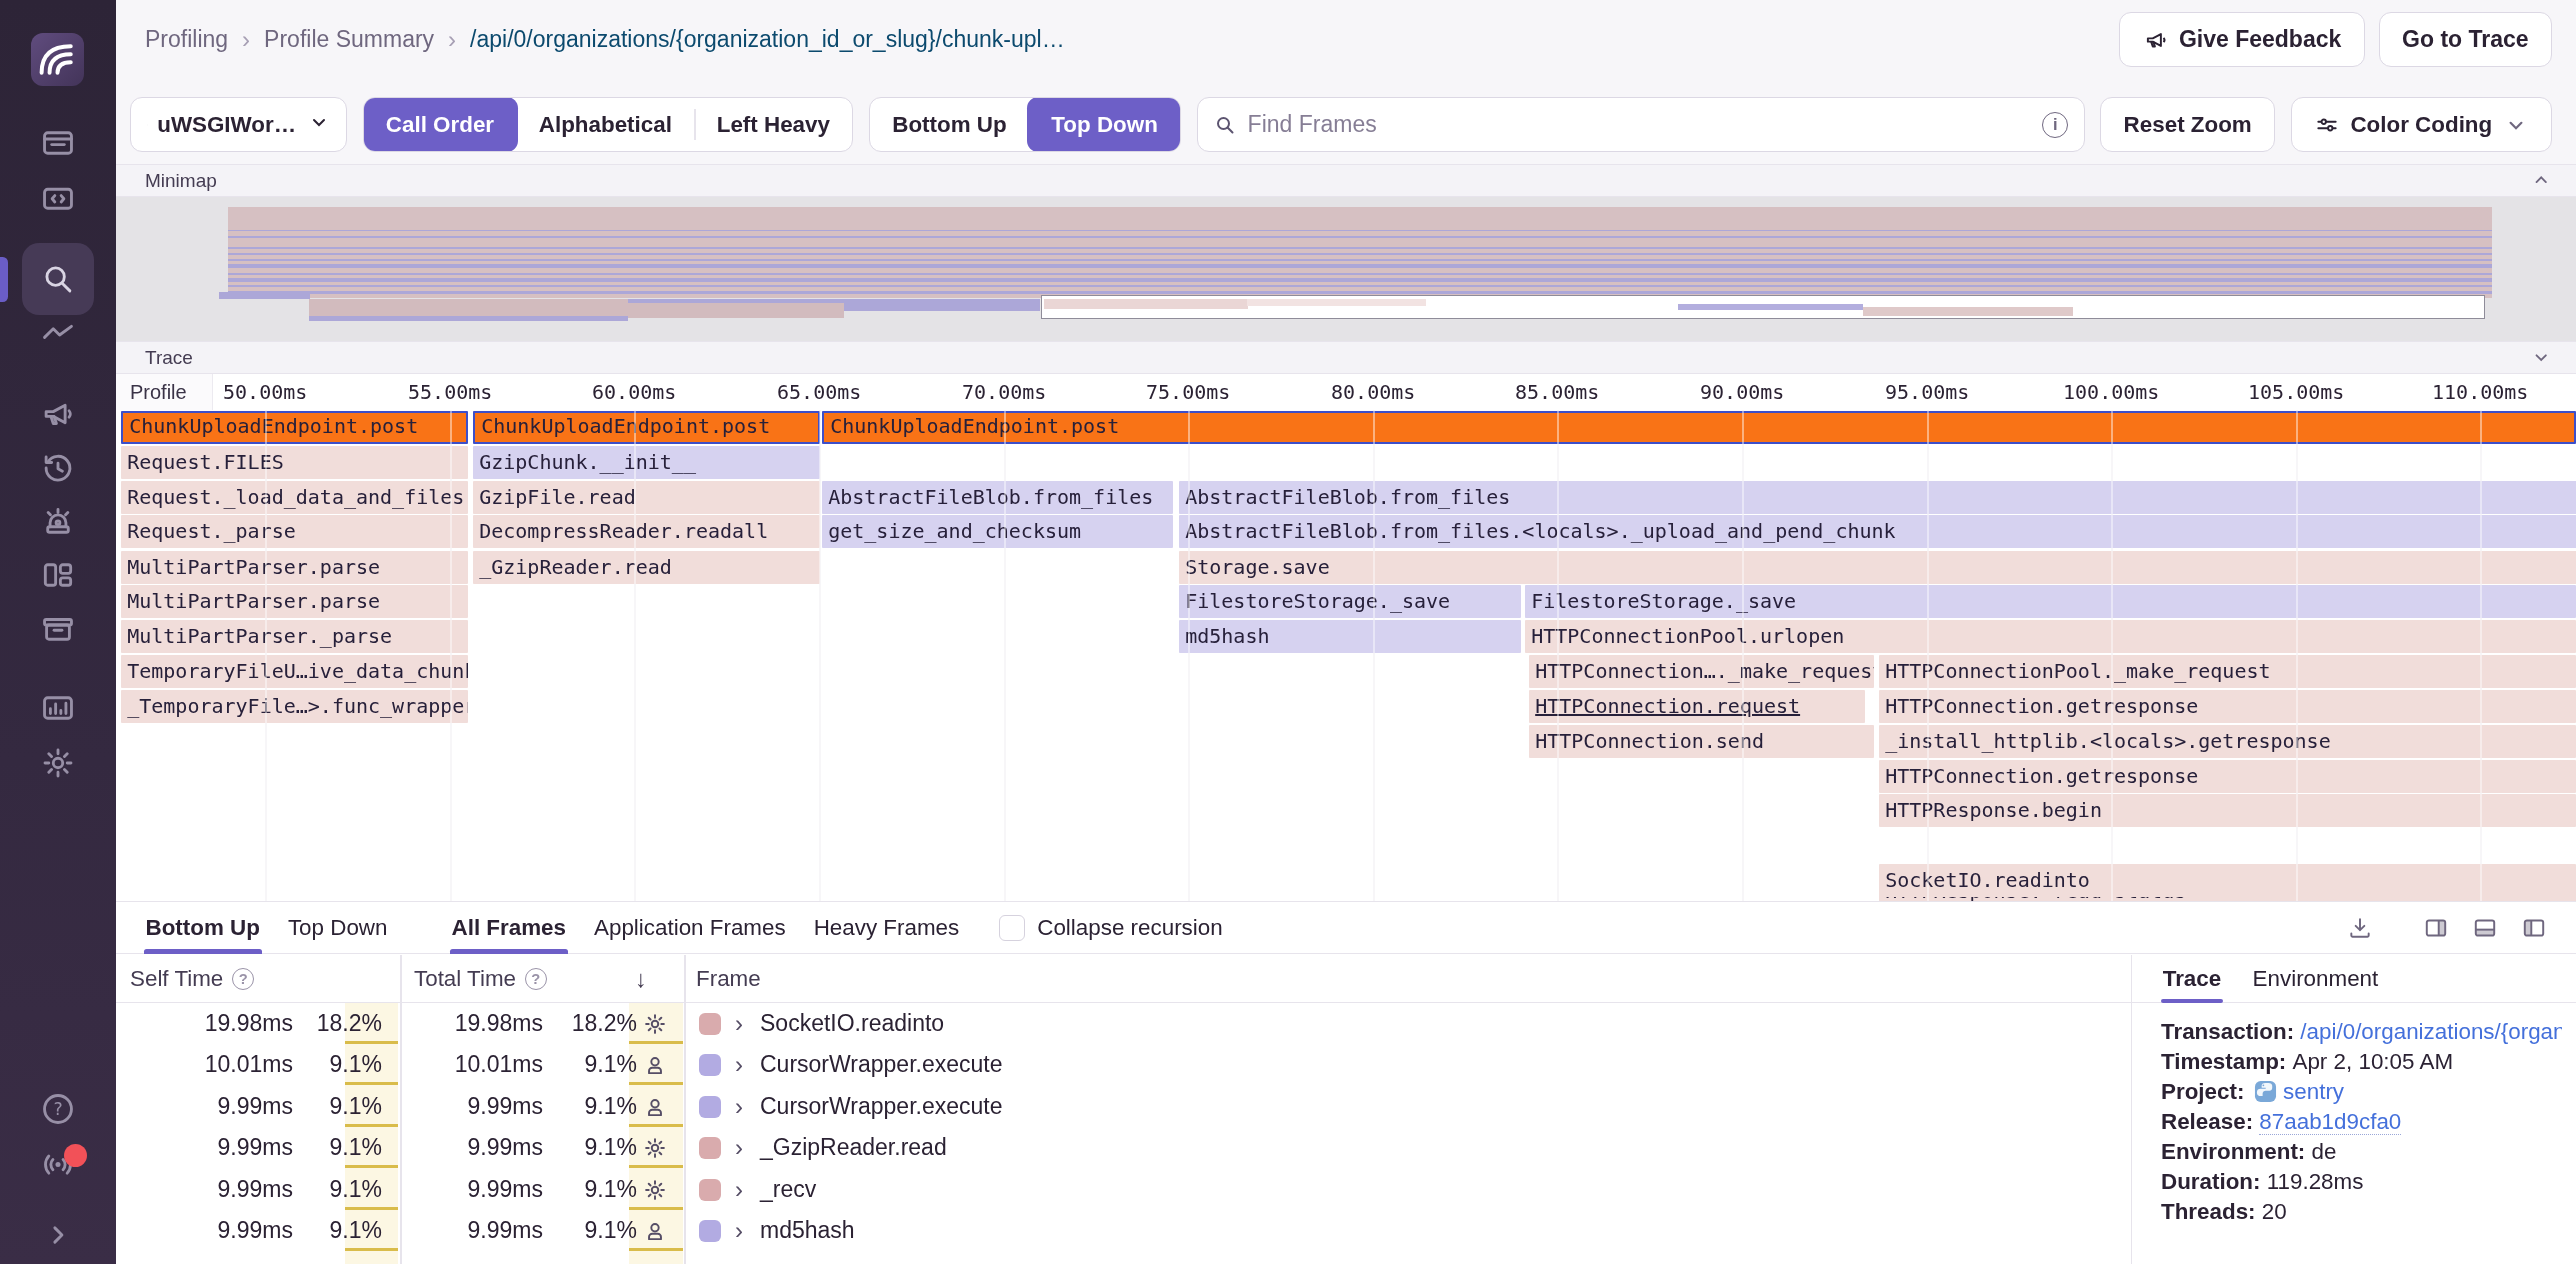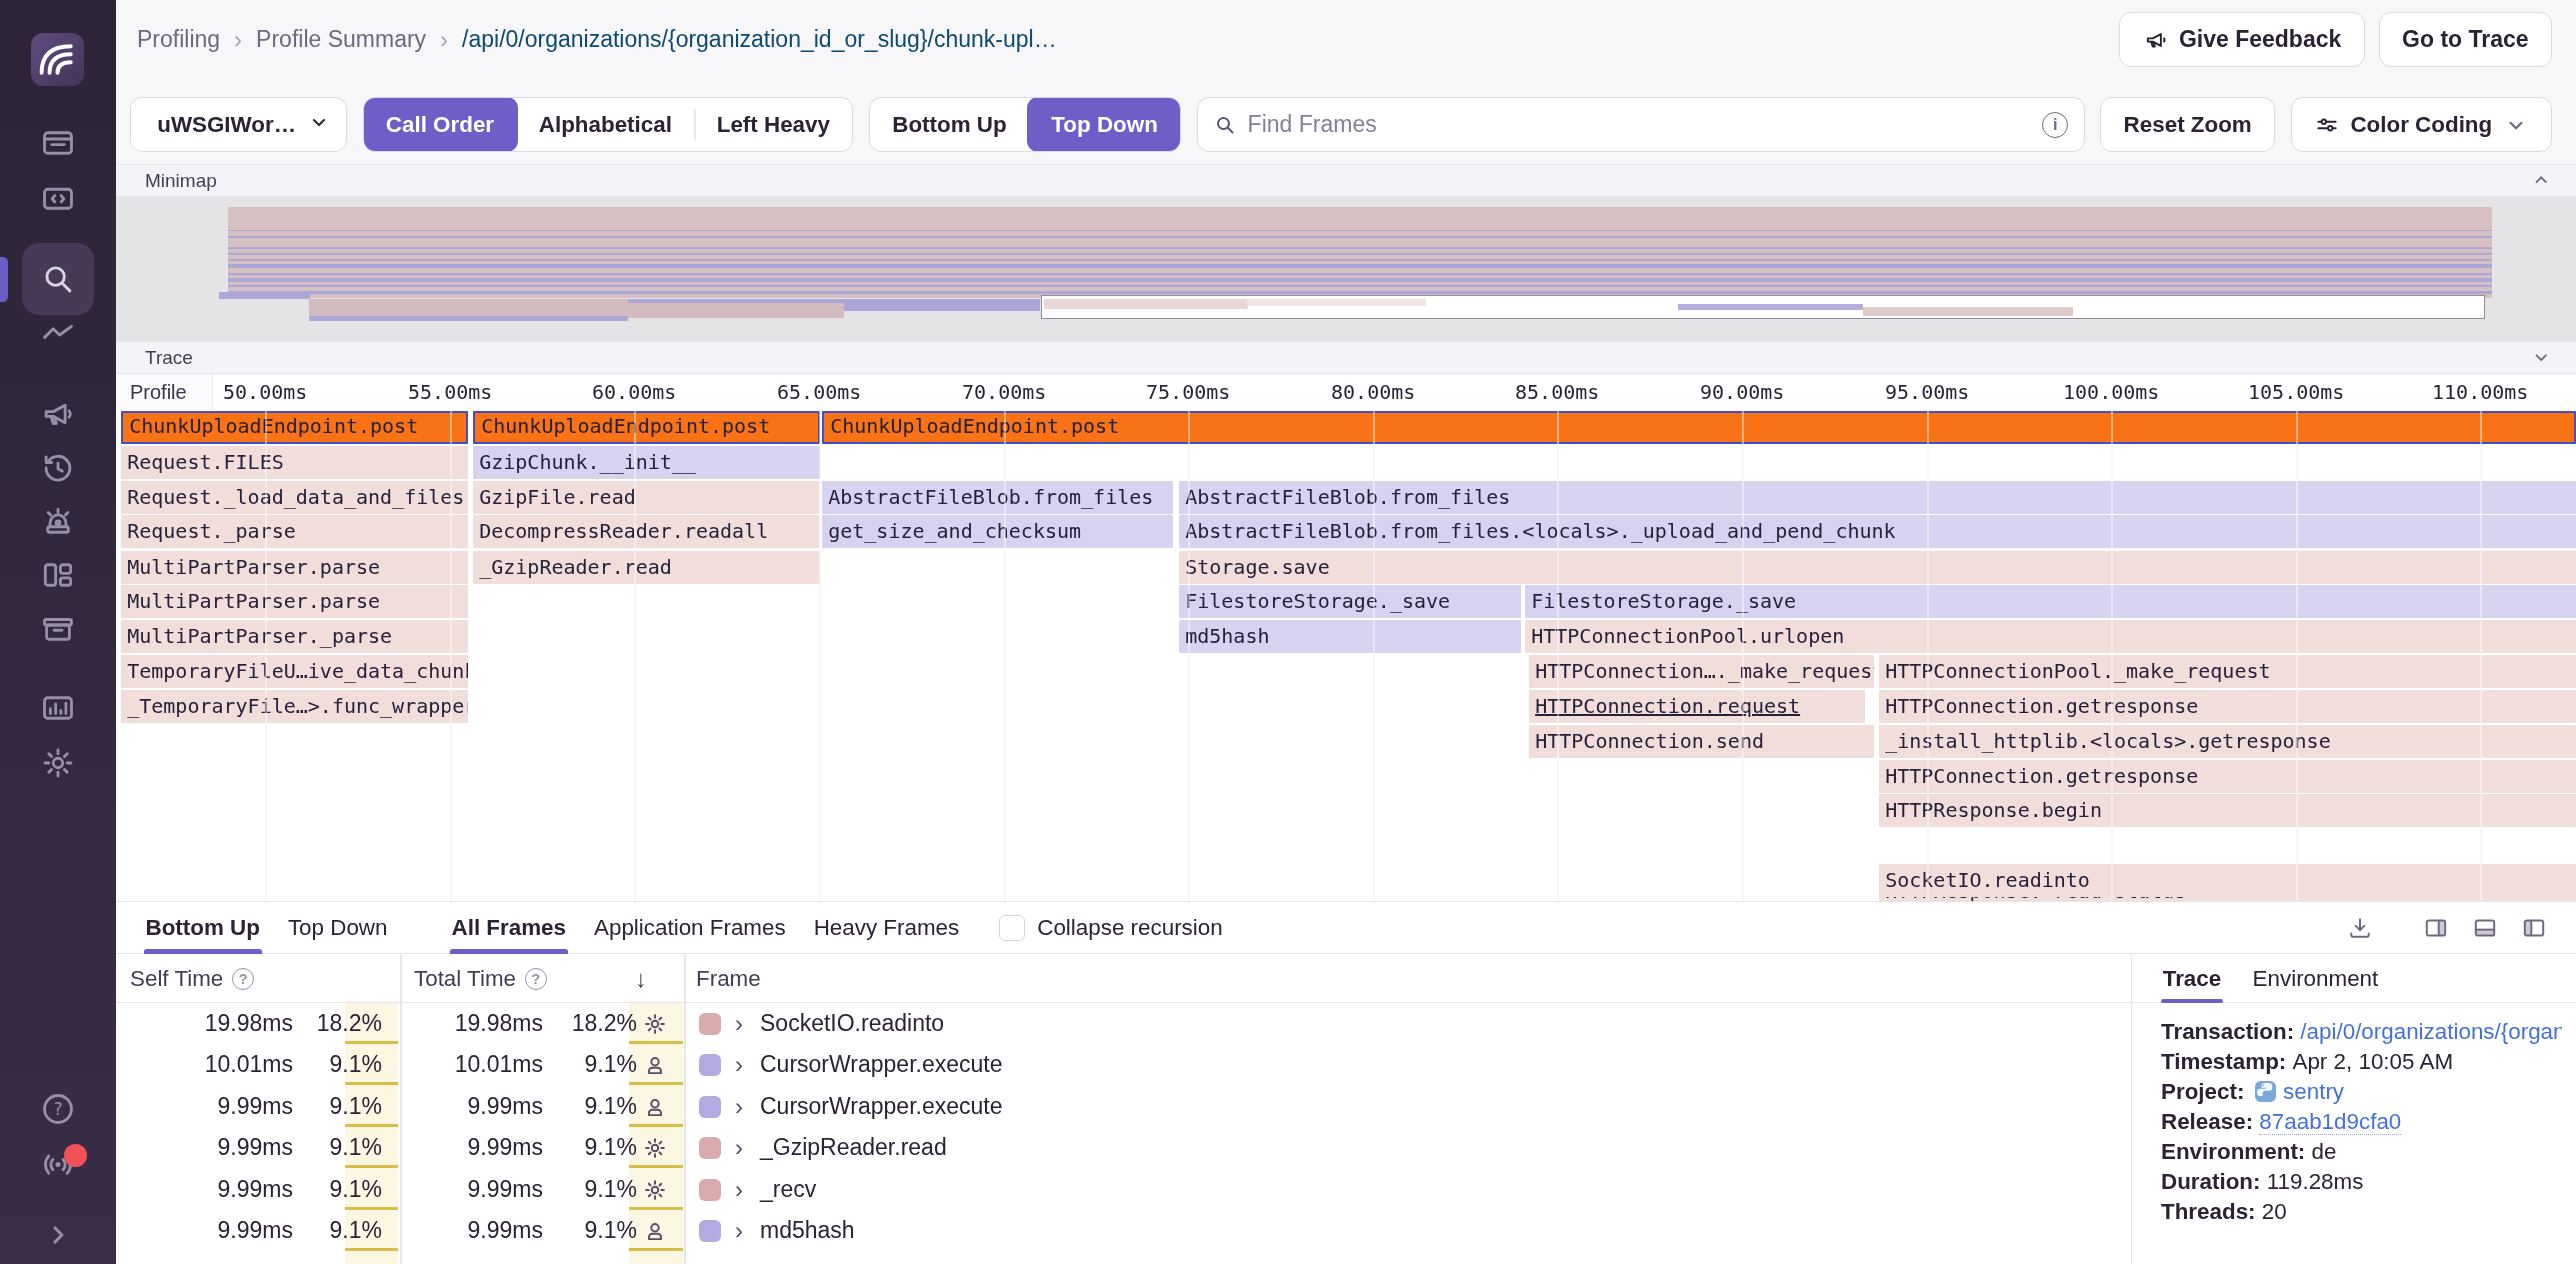--- a/index.html
+++ b/index.html
@@ -13,21 +13,21 @@
   .logo-tile { position:absolute; left:31px; top:33px; width:53px; height:53px; border-radius:12px;
                background:linear-gradient(135deg,#604c7e,#433459); display:flex; align-items:center; justify-content:center; }
   .side-ic { position:absolute; left:39px; width:38px; height:38px; color:#978fa6; }
   .side-ic svg { width:38px; height:38px; display:block; }
   .side-active-bg { position:absolute; left:21.6px; width:72px; height:72px; border-radius:17px; background:#463a56; }
   .side-active-bg .side-ic { left:17px; top:17px; position:absolute; color:#d9d4e3; }
   .active-nub { position:absolute; left:0; top:257px; width:7.8px; height:45px; background:#6a5dc6; border-radius:0 5.2px 5.2px 0; }
   .red-dot { position:absolute; left:64px; top:1144px; width:23px; height:23px; border-radius:50%; background:#f25158; }
 
   
-  .header { position:absolute; left:108px; top:0; right:0; height:79px; display:flex; align-items:center; padding:0 24px 0 29px; }
+  .header { position:absolute; left:116px; top:0; right:0; height:79px; display:flex; align-items:center; padding:0 24px 0 29px; }
   .crumbs { display:flex; align-items:center; gap:14px; font-size:23px; }
   .crumb { color:#6f677f; }
   .crumb.current { color:#0c4a6e; }
   .crumb-sep { color:#a79fb4; font-size:24px; }
   .header-btns { margin-left:auto; display:flex; gap:14px; }
   .btn { display:flex; align-items:center; gap:10.4px; height:55px; padding:0 22.4px; background:#fff;
          border:1.7px solid #dcd8e4; border-radius:12px; font-weight:bold; font-size:23px; color:#2b2233; }
   .btn svg { width:26px; height:26px; }
 
   

